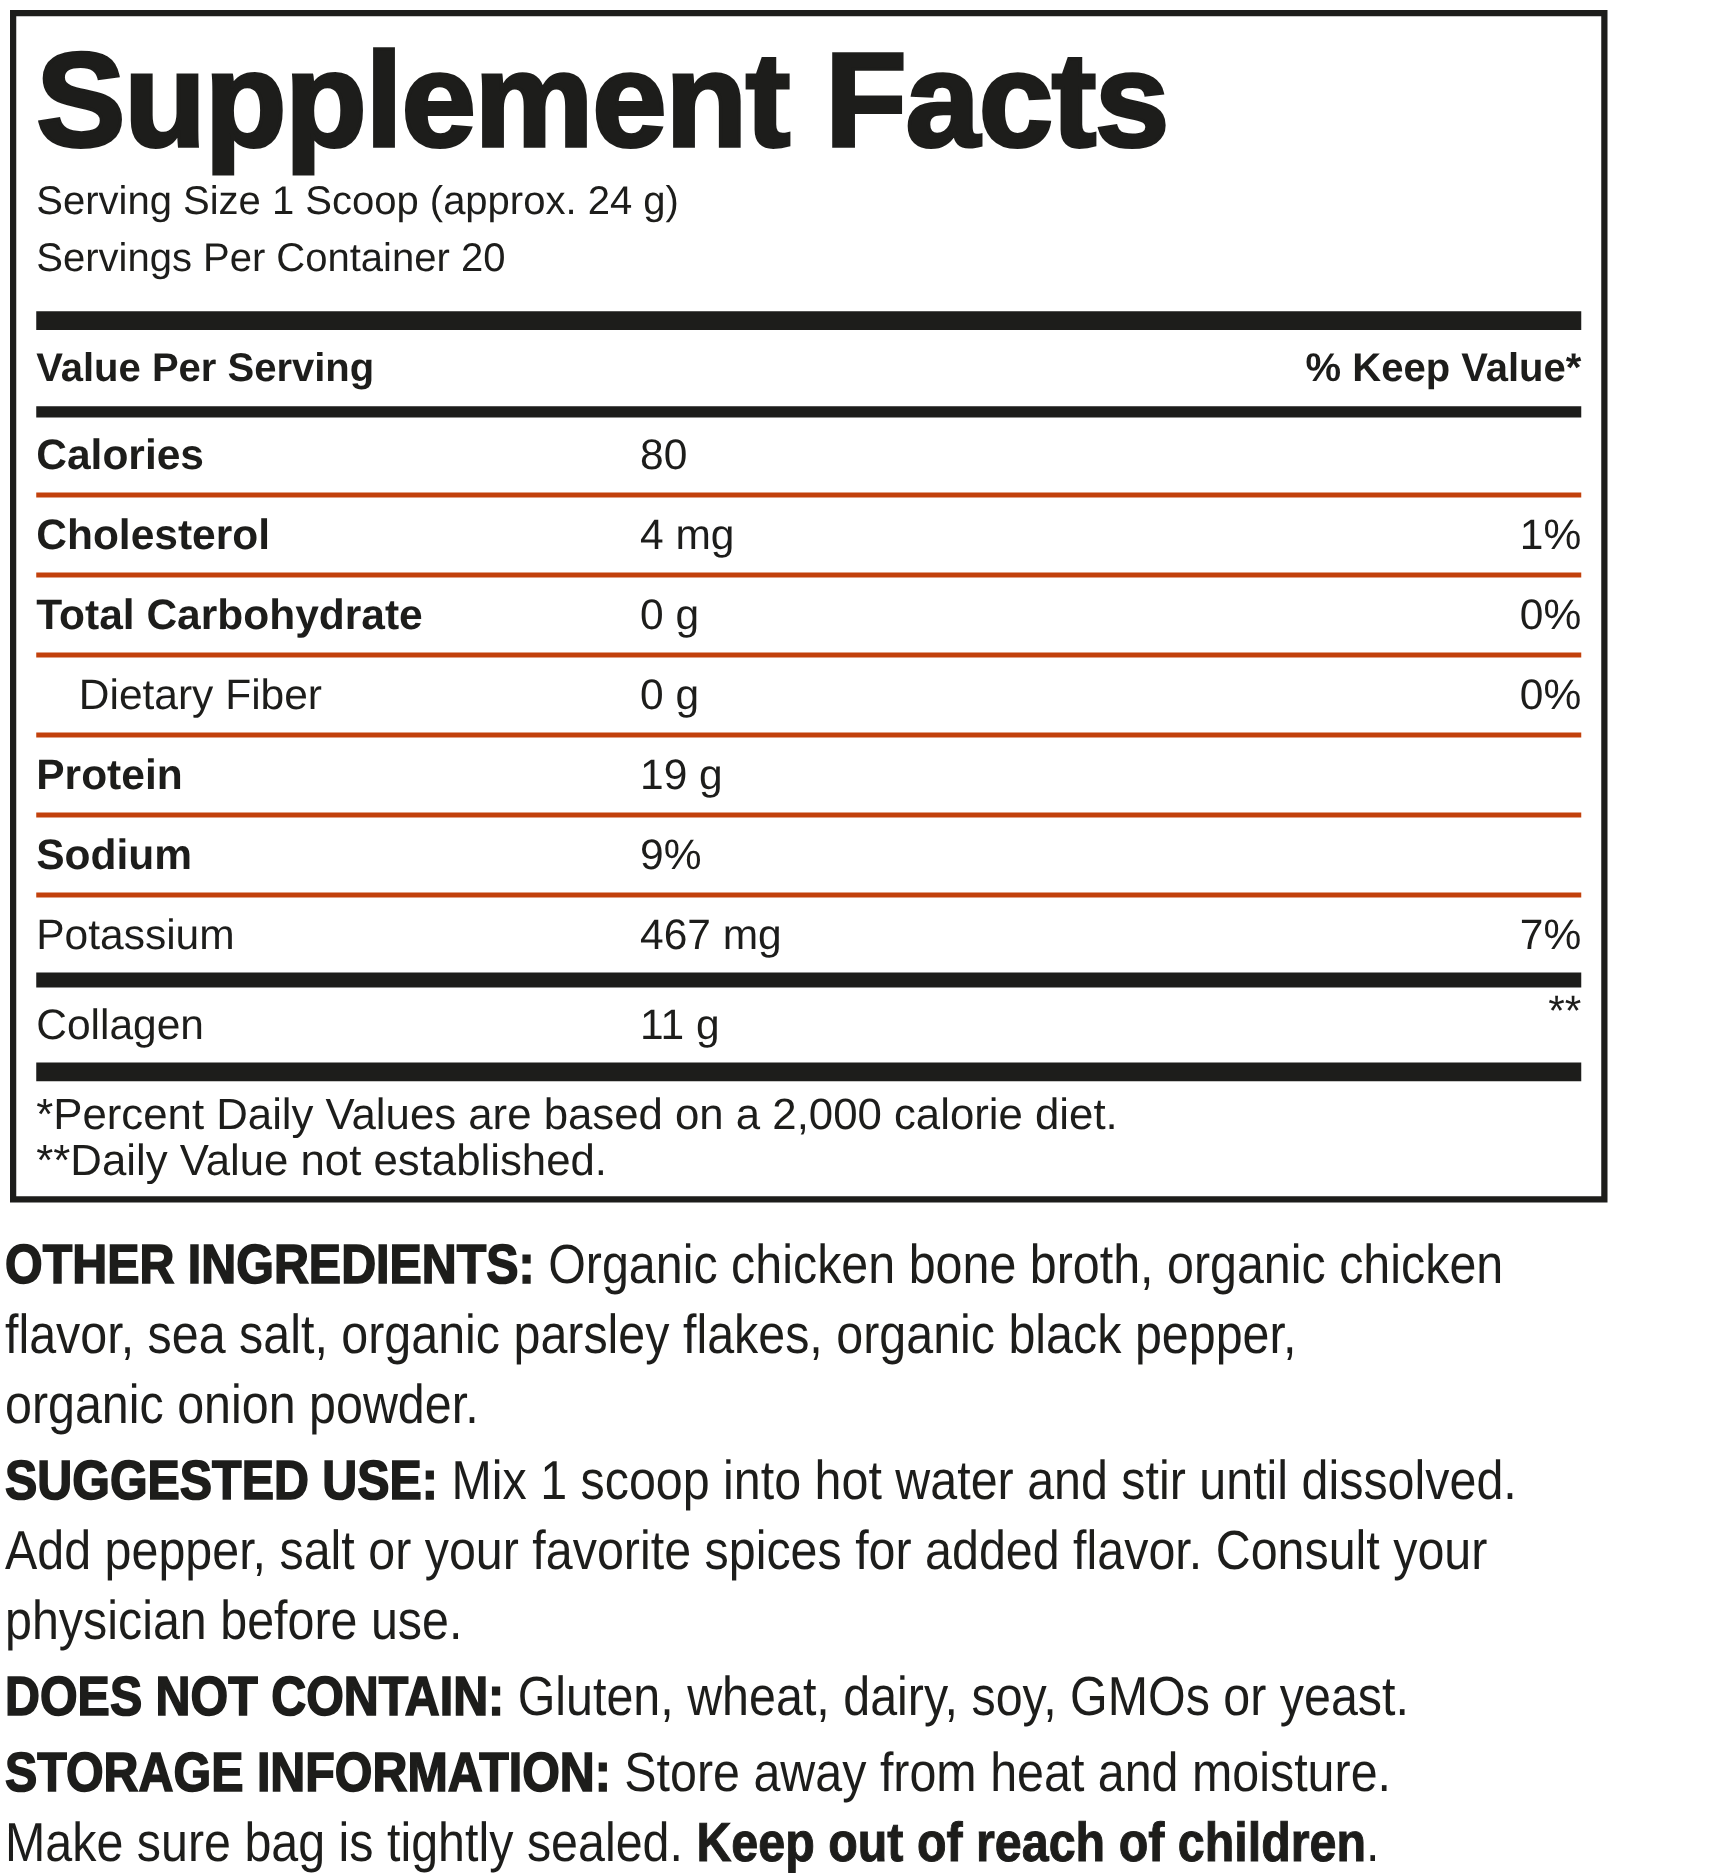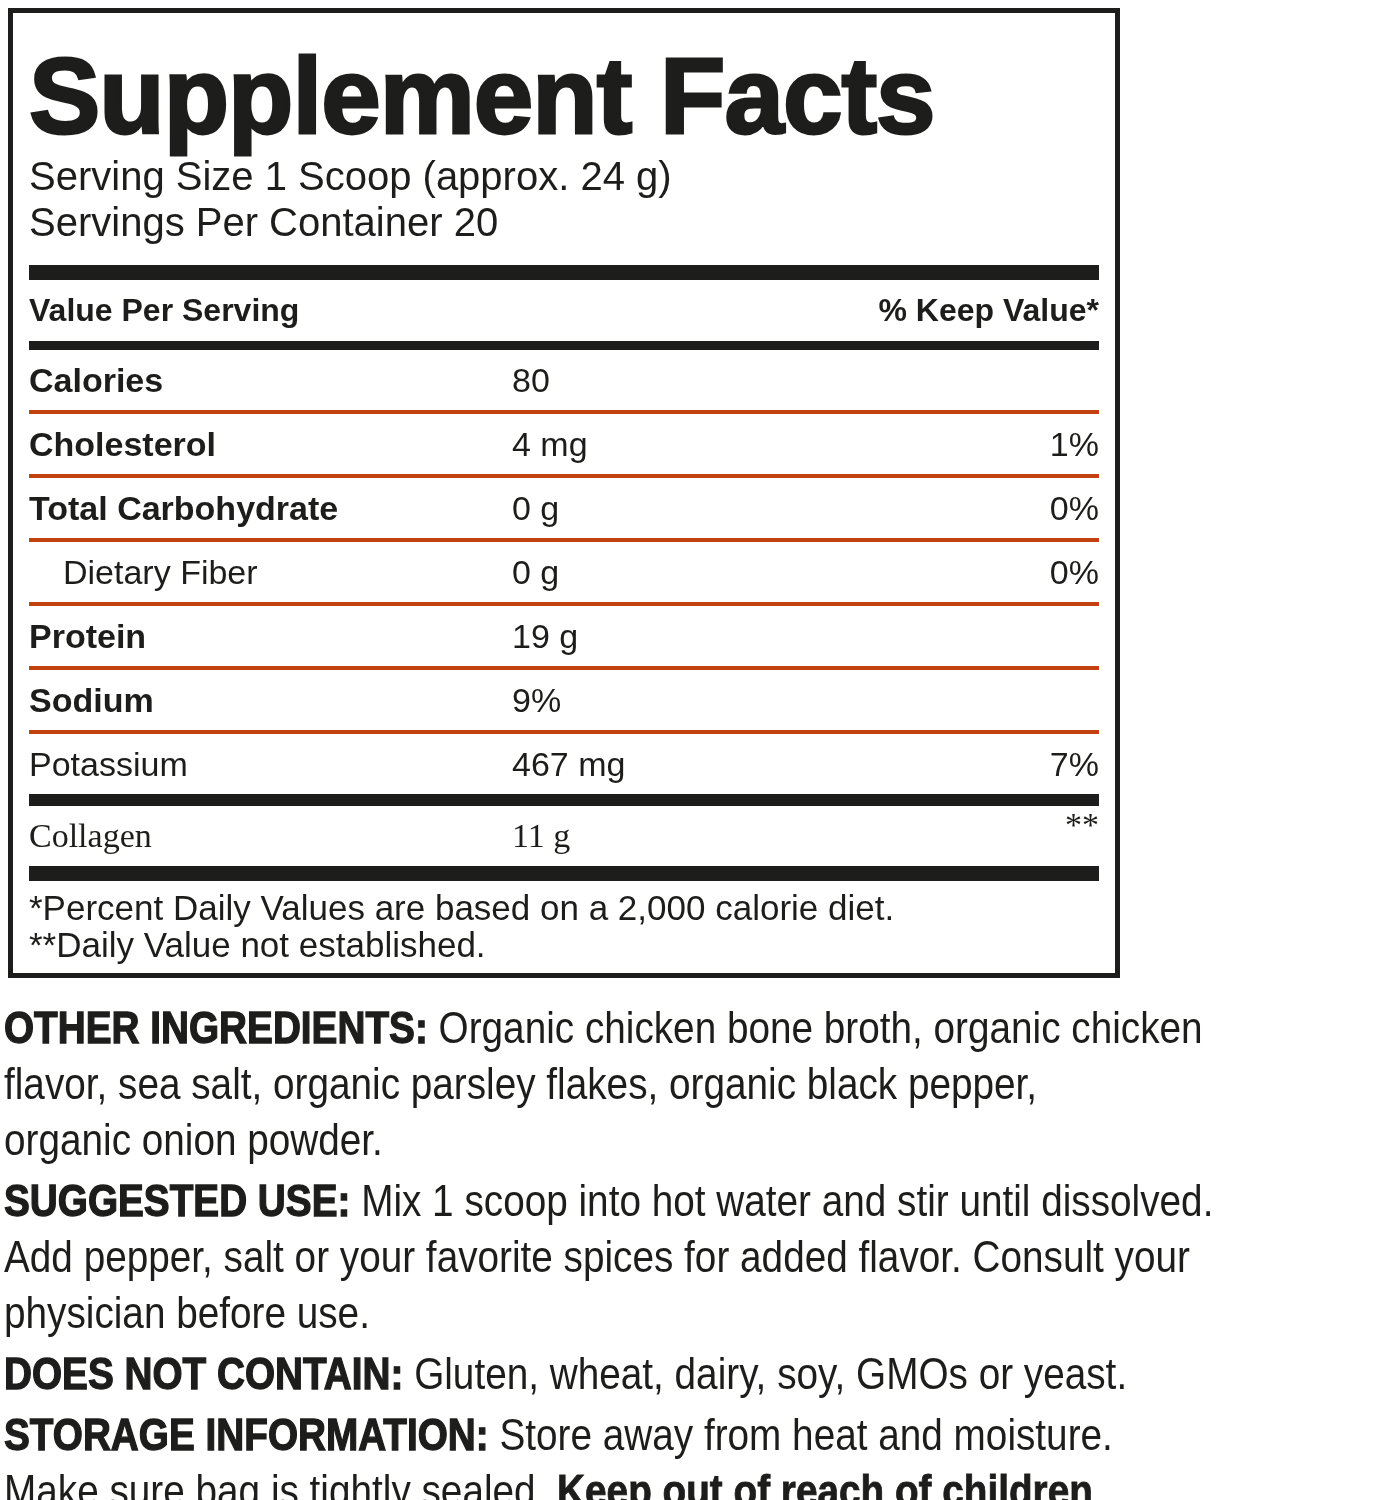--- a/index.html
+++ b/index.html
@@ -7,36 +7,36 @@
     width: 1378px; height: 1500px;
     background: #ffffff;
     color: #1d1d1b;
     font-family: "Liberation Sans", sans-serif;
     overflow: hidden;
   }
 
   
   .facts-box {
     margin: 8px 0 0 8px;
-    width: 1112px;
+    width: 1278px;
     border: 5px solid #1d1d1b;
-    padding: 22px 16px 6px 16px;
+    padding: 6px 16px 6px 16px;
     background: #fff;
   }
   .facts-title {
     font-size: 107px;
     font-weight: 700;
     letter-spacing: -1px;
     line-height: 114px;
     margin-top: 4px;
     -webkit-text-stroke: 2.8px #1d1d1b;
     white-space: nowrap;
   }
   .serving-line {
-    font-size: 40px;
+    font-size: 32px;
     line-height: 46px;
   }
   .bar { background: #1d1d1b; width: 100%; }
   .bar-15 { height: 15px; margin-top: 20px; }
   .bar-9  { height: 9px; }
   .bar-12 { height: 12px; }
   .bar-15b{ height: 15px; }
 
   .facts-header {
     display: flex;
@@ -53,21 +53,21 @@
     padding: 10px 0;
     font-size: 34px;
     line-height: 40px;
   }
   .row + .row { border-top: 4px solid #c2410c; }
   .row .name   { flex: 0 0 483px; }
   .row .amount { flex: 1 1 auto; }
   .row .dv     { flex: 0 0 auto; text-align: right; }
   .row.bold .name { font-weight: 700; }
   .row.indent .name { padding-left: 34px; }
-  .row.dv-top { align-items: center; position: relative; font-family: Liberation Serif, serif; }
+  .row.dv-top { align-items: center; position: relative; }
   .row.dv-top .dv {
     position: absolute; right: 0; top: 2px; line-height: 34px;
   }
 
   .footnotes {
     margin: 8px 0 4px 0;
     font-size: 35px;
     line-height: 37px;
   }
 

